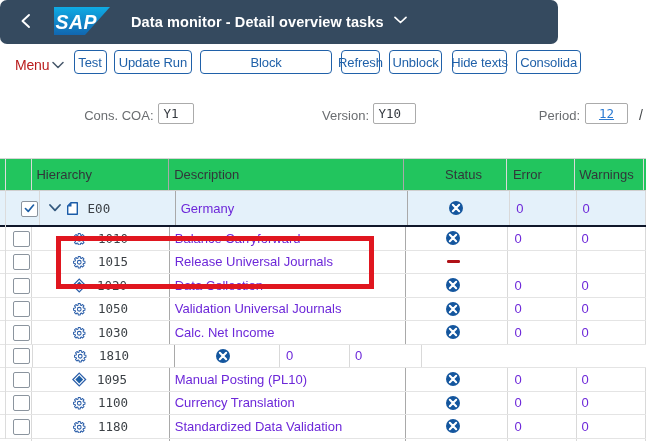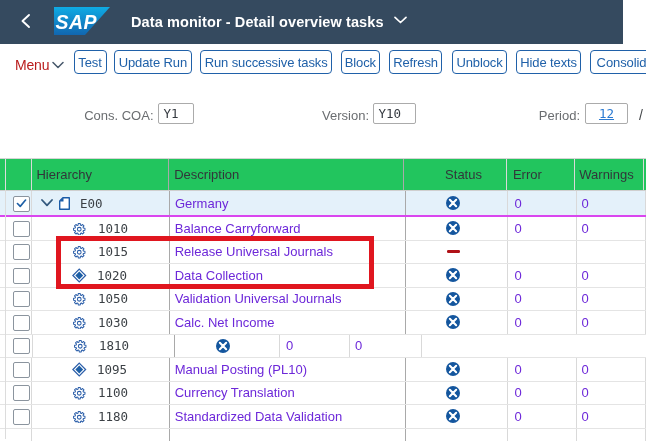--- a/index.html
+++ b/index.html
@@ -1,22 +1,22 @@
 <!DOCTYPE html>
 <html><head>
 <meta charset="utf-8">
 <style>
   * { margin:0; padding:0; box-sizing:border-box; }
   html,body { width:646px; height:441px; overflow:hidden; background:#fff;
     font-family:"Liberation Sans", sans-serif; }
   .screen { position:relative; width:646px; height:441px; background:#fff; }
 
   
-  .shell { position:absolute; left:0; top:0; width:623px; height:44px;
-    background:#354a5f; display:flex; align-items:center; }
+  .shell { position:absolute; left:0; top:0; width:558px; height:44px;
+    background:#354a5f; display:flex; align-items:center;border-radius:7px; }
   .back-btn { position:absolute; left:18px; top:12px; width:14px; height:17px;
     display:flex; align-items:center; justify-content:center; cursor:pointer; }
   .sap-logo { position:absolute; left:54px; top:7px; width:56px; height:28px; }
   .shell-title { position:absolute; left:131px; top:0; height:44px;
     display:flex; align-items:center; color:#ffffff; font-size:14.5px;
     font-weight:bold; letter-spacing:.1px; }
   .title-chev { position:absolute; left:393.5px; top:16px; width:13px; height:8px; }
   .title-chev svg, .back-btn svg, .menu-btn svg { display:block; }
 
   
@@ -51,21 +51,21 @@
   #flabel-1 { right:277px; }
   #flabel-2 { right:66px; }
   .fslash { position:absolute; left:639px; top:18.5px; font-size:14px; color:#44474a; }
 
   
   .grid { position:absolute; left:0; top:158px; width:646px; }
   .hrow { display:flex; height:33px; background:#22c55e;
     border-top:1px solid #d5d5d5; border-bottom:1px solid #cfcfcf; }
   .hrow .c { font-size:13px; color:#32363a; }
   .row { display:flex; height:23.5px; background:#fff; border-bottom:1px solid #e4e4e4; }
-  .row.selected { height:26px; background:#e4f1fa; border-bottom:2px solid #d946ef; }
+  .row.selected { height:36px; background:#e4f1fa; border-bottom:2px solid #0f172a;padding-left:8px; }
   .row.empty { height:13px; border-bottom:1px solid #c9c9c9; }
   .c { height:100%; display:flex; align-items:center; border-right:1px solid #d9d9d9;
     overflow:hidden; }
   .c0 { width:33px; }
   .c1 { width:142px; border-right-color:#a9a9a9; }
   .c2 { width:243px; padding-left:5px; border-right-color:#a9a9a9; }
   .c3 { width:69px;margin-left:36px; }
   .c4 { width:70px; padding-left:6px; }
   .c5 { width:71.5px; padding-left:5px; }
   .c6 { flex:1; border-right:none; }
@@ -126,21 +126,20 @@
   <div class="toolbar">
     <div class="menu-btn">
       <span class="lbl">Menu</span>
       <svg width="12" height="8" viewBox="0 0 12 8">
           <path d="M1 1.5 L6 6.5 L11 1.5" fill="none" stroke="#47586b" stroke-width="1.5" stroke-linecap="round" stroke-linejoin="round"></path>
         </svg>
     </div>
     <div class="btn-strip">
       <button class="btn">Test</button>
       <button class="btn">Update Run</button>
-      <button class="btn">Run successive tasks</button>
       <button class="btn">Block</button>
       <button class="btn">Refresh</button>
       <button class="btn">Unblock</button>
       <button class="btn">Hide texts</button>
       <button class="btn">Consolida</button>
     </div>
   </div>
 
   <div class="filters">
     <span class="flabel" id="flabel-0">Cons. COA:</span>

